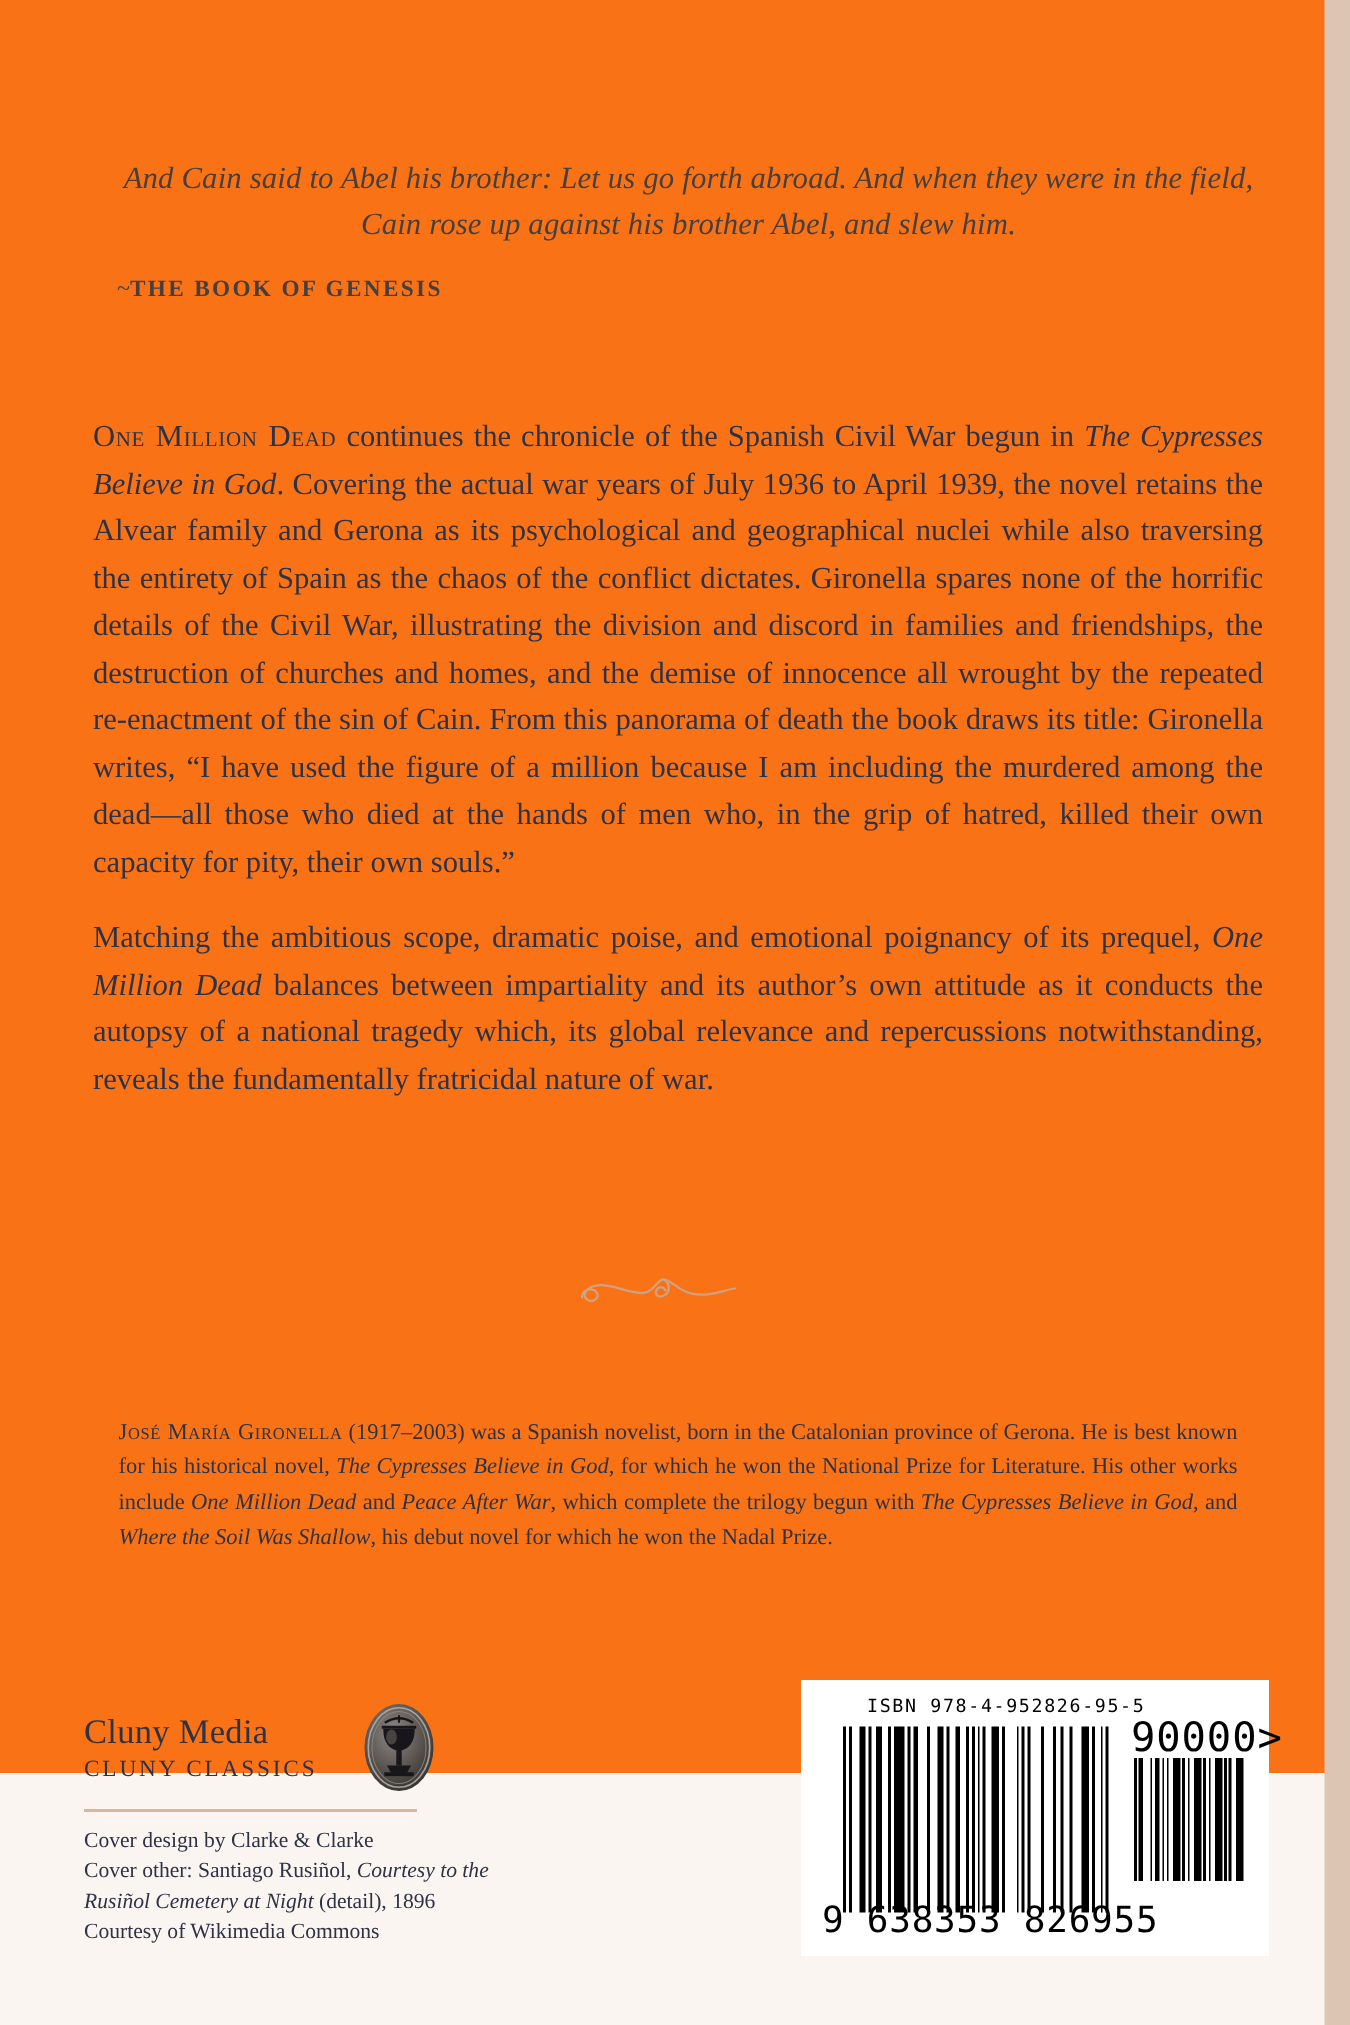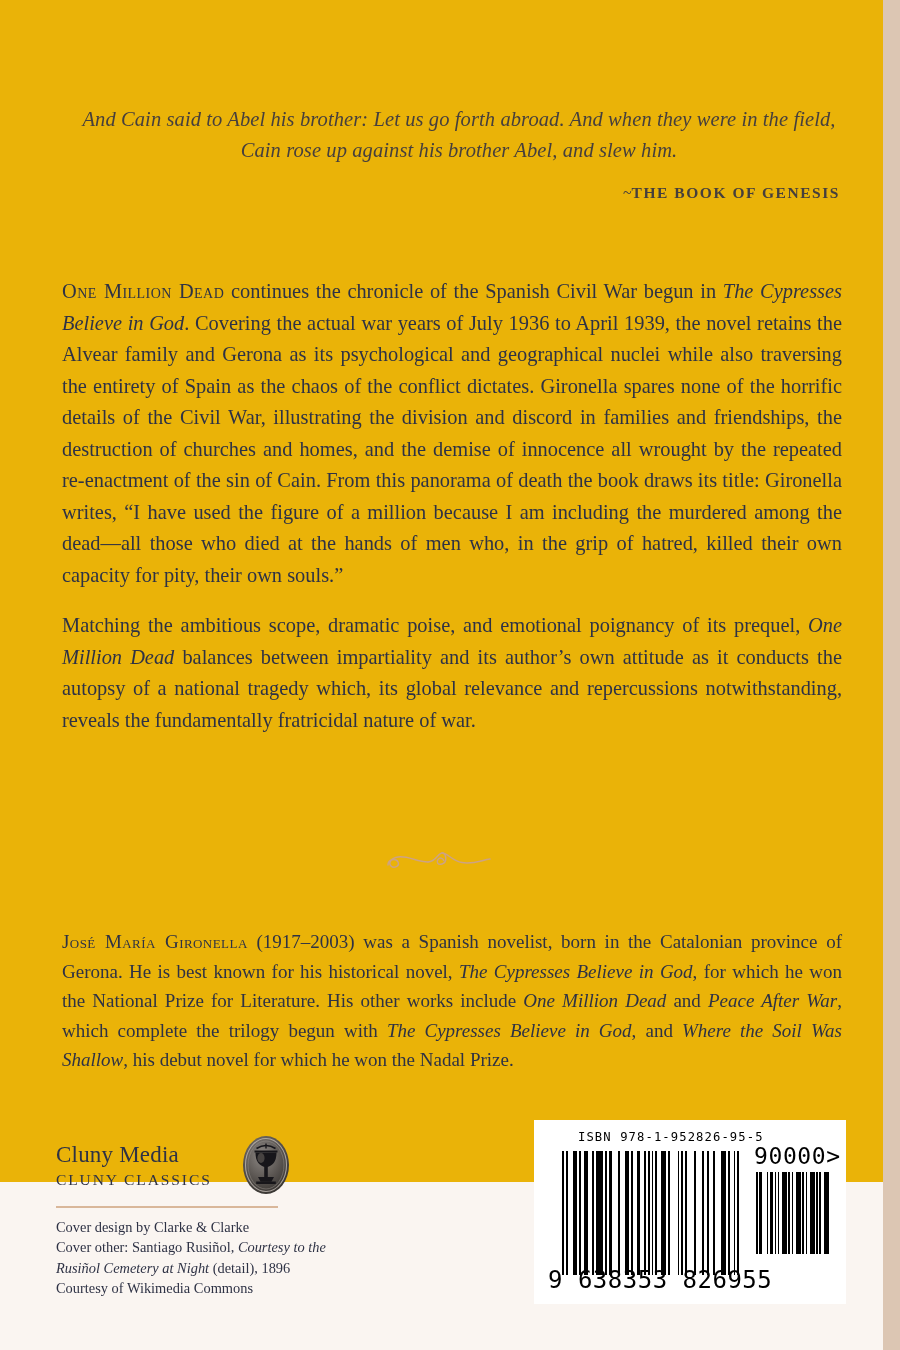--- a/index.html
+++ b/index.html
@@ -6,21 +6,21 @@
   body{
     width:900px;height:1350px;
     background:#faf5f1;
     font-family:"Liberation Serif","DejaVu Serif",serif;
     overflow:hidden;
     position:relative;
   }
   #cover{
     position:absolute;inset:0;
     width:900px;height:1182px;
-    background:#eab308;
+    background:#f97316;
     text-decoration:underline;
   }
   
   .spine-strip{
     position:absolute;top:0;right:0;
     width:17px;height:1350px;
     background:#dcc6b3;
   }
   .page{
     position:absolute;
@@ -39,21 +39,21 @@
     font-style:italic;
     font-size:20.5px;
     line-height:1.52;
     color:#463f3d;
     text-align:center;
     margin:0;
     letter-spacing:.1px;
   }
   .epigraph-attrib{
     margin:18px 0 16px 0;
-    text-align:right;
+    text-align:left;
     font-size:15.5px;
     color:#463f3d;
     letter-spacing:1.55px;
     font-weight:700;
     font-variant:small-caps;
     text-transform:uppercase;
   }
   .epigraph-attrib .tilde{
     letter-spacing:0;
     font-weight:400;
@@ -89,22 +89,22 @@
     line-height:0;
   }
   .ornament svg{display:inline-block;}
 
   
   .bio{
     position:absolute;
     left:62px;right:58px;top:927px;
   }
   .bio p{
-    margin:0;
-    font-size:19px;
+    margin:17px;
+    font-size:15px;
     line-height:1.555;
     color:#2e3245;
     text-align:justify;
     hyphens:none;
   }
 
   
   .publisher{
     position:absolute;
     left:56px;top:1138px;
@@ -176,21 +176,21 @@
     left:222px;top:52px;
     width:74px;height:82px;
     display:flex;align-items:flex-start;
   }
   .bar{background:#000;height:100%;}
   .bar.sp{background:transparent;}
   .addon-digits{
     position:absolute;
     left:220px;top:23px;
     font-family:"DejaVu Sans Mono","Liberation Mono",monospace;
-    font-size:23px;
+    font-size:27px;
     letter-spacing:.6px;
     color:#000;
     white-space:nowrap;
   }
   .human-digits{
     position:absolute;
     left:14px;top:146px;
     font-family:"DejaVu Sans Mono","Liberation Mono",monospace;
     font-size:24px;
     color:#000;
@@ -261,21 +261,21 @@
     <div class="pub-rule"></div>
     <div class="credits">
       <div>Cover design by Clarke &amp; Clarke</div>
       <div><span>Cover other: Santiago Rusiñol, </span><span class="ital">Courtesy to the</span></div>
       <div><span class="ital">Rusiñol Cemetery at Night</span><span> (detail), 1896</span></div>
       <div>Courtesy of Wikimedia Commons</div>
     </div>
   </div>
 
   <div class="barcode-box">
-    <div class="isbn-line">ISBN 978-1-952826-95-5</div>
+    <div class="isbn-line">ISBN 978-4-952826-95-5</div>
     <div class="bc-main" id="bc-main">
         <div class="bar" style="width: 1.87px;"></div>
         <div class="bar sp" style="width: 1.87px;"></div>
         <div class="bar" style="width: 1.87px;"></div>
         <div class="bar sp" style="width: 5.61px;"></div>
         <div class="bar" style="width: 3.74px;"></div>
         <div class="bar sp" style="width: 1.87px;"></div>
         <div class="bar" style="width: 1.87px;"></div>
         <div class="bar sp" style="width: 3.74px;"></div>
         <div class="bar" style="width: 3.74px;"></div>

